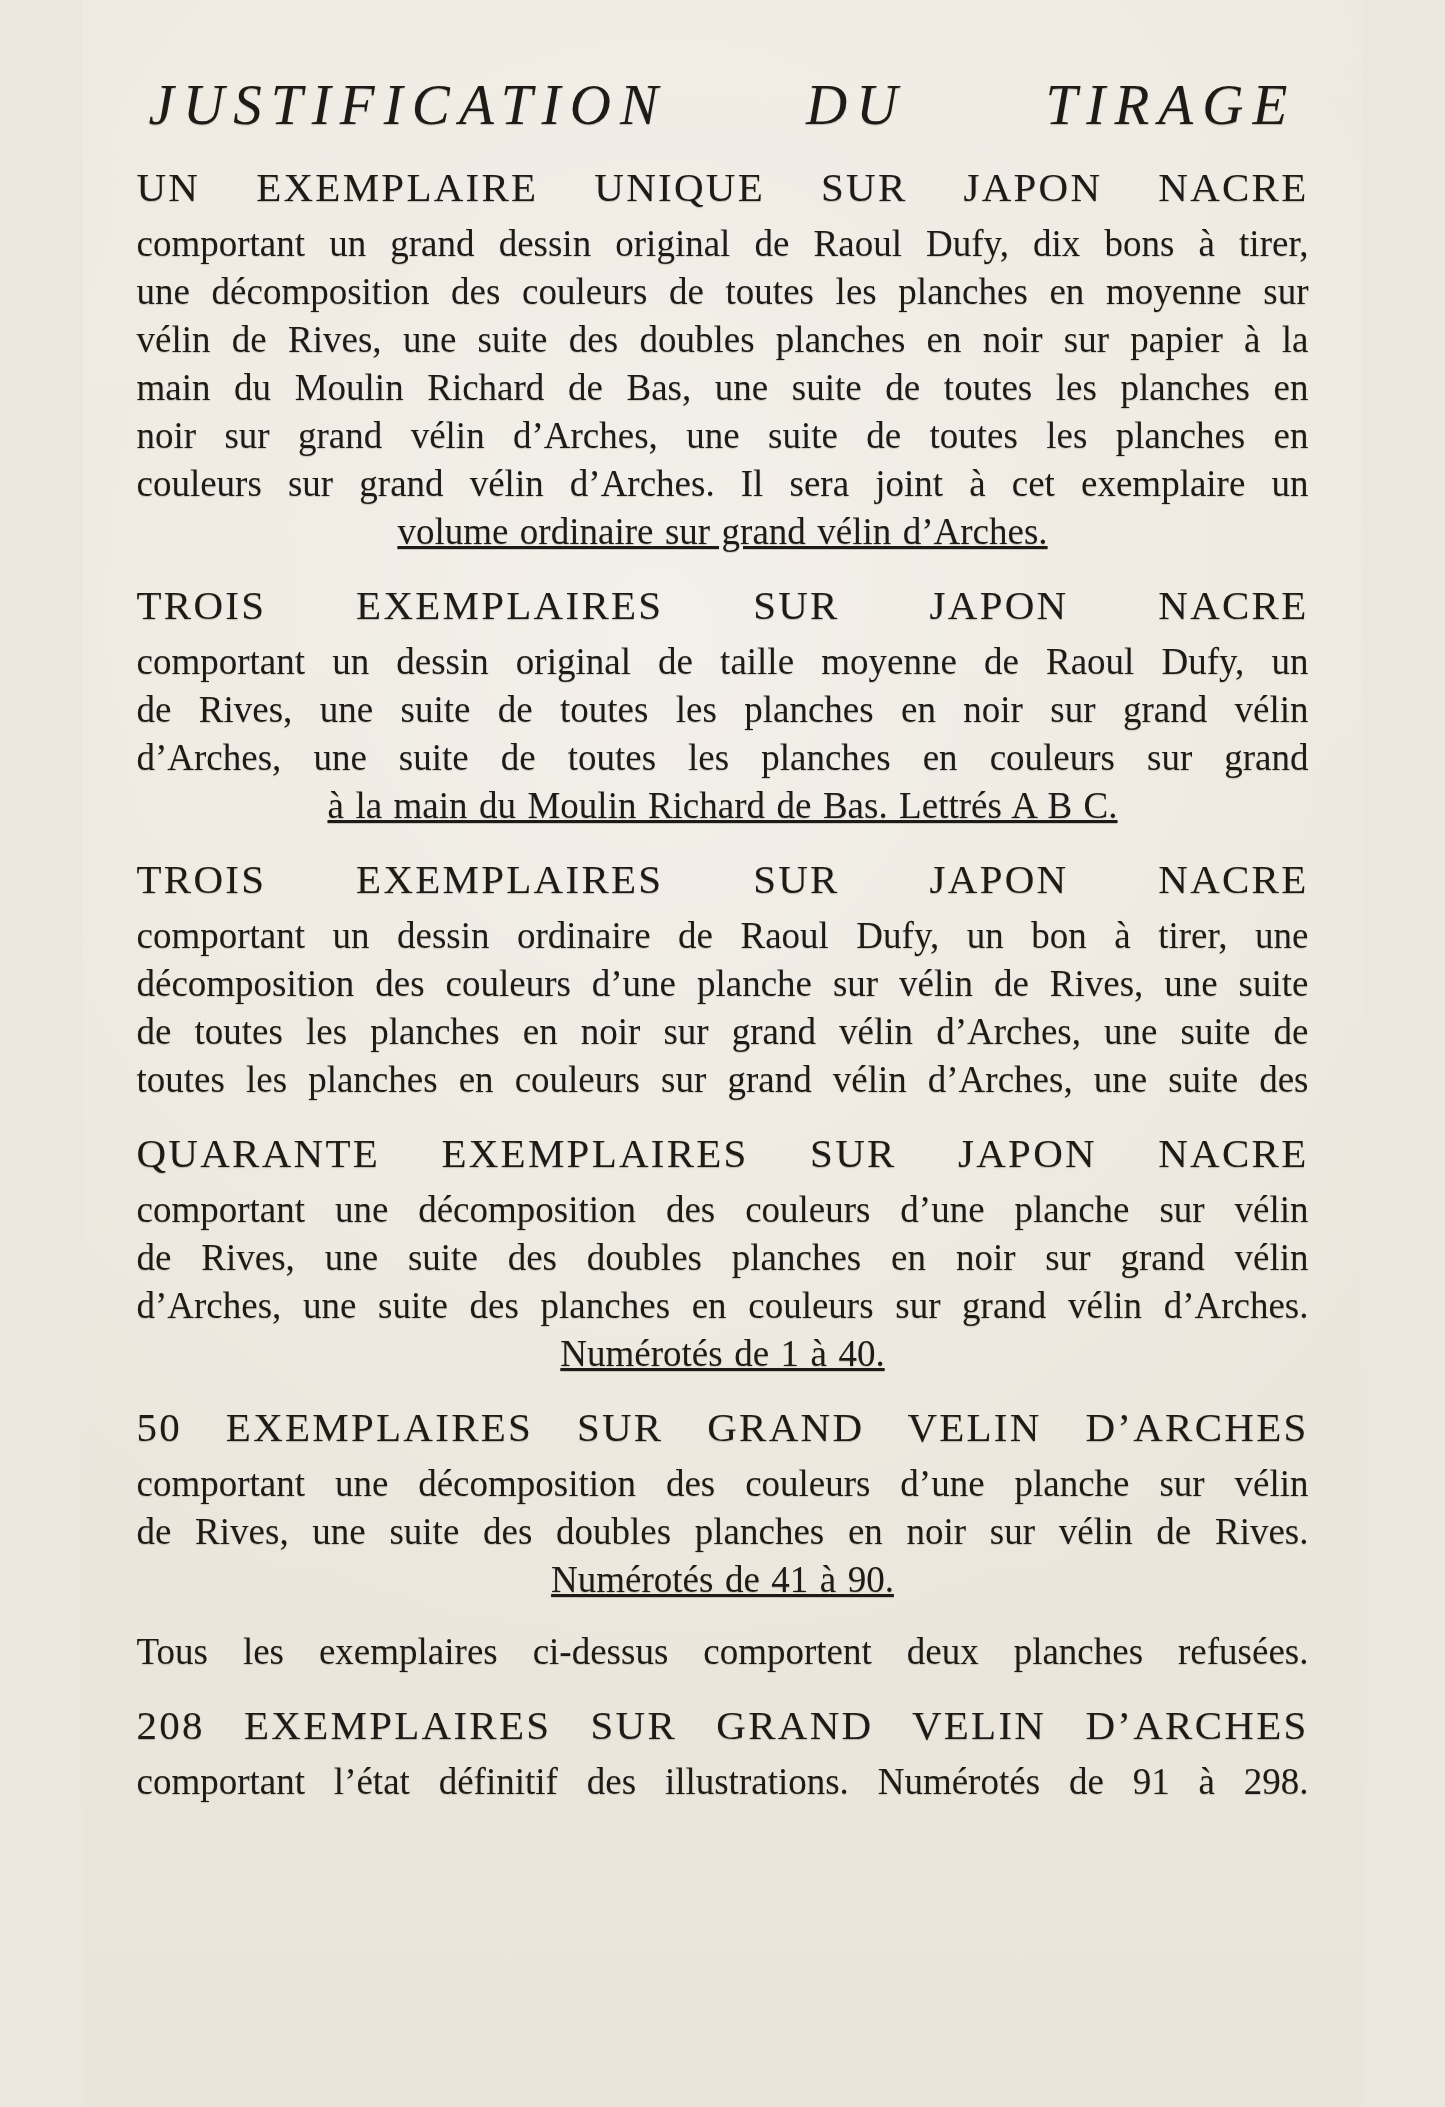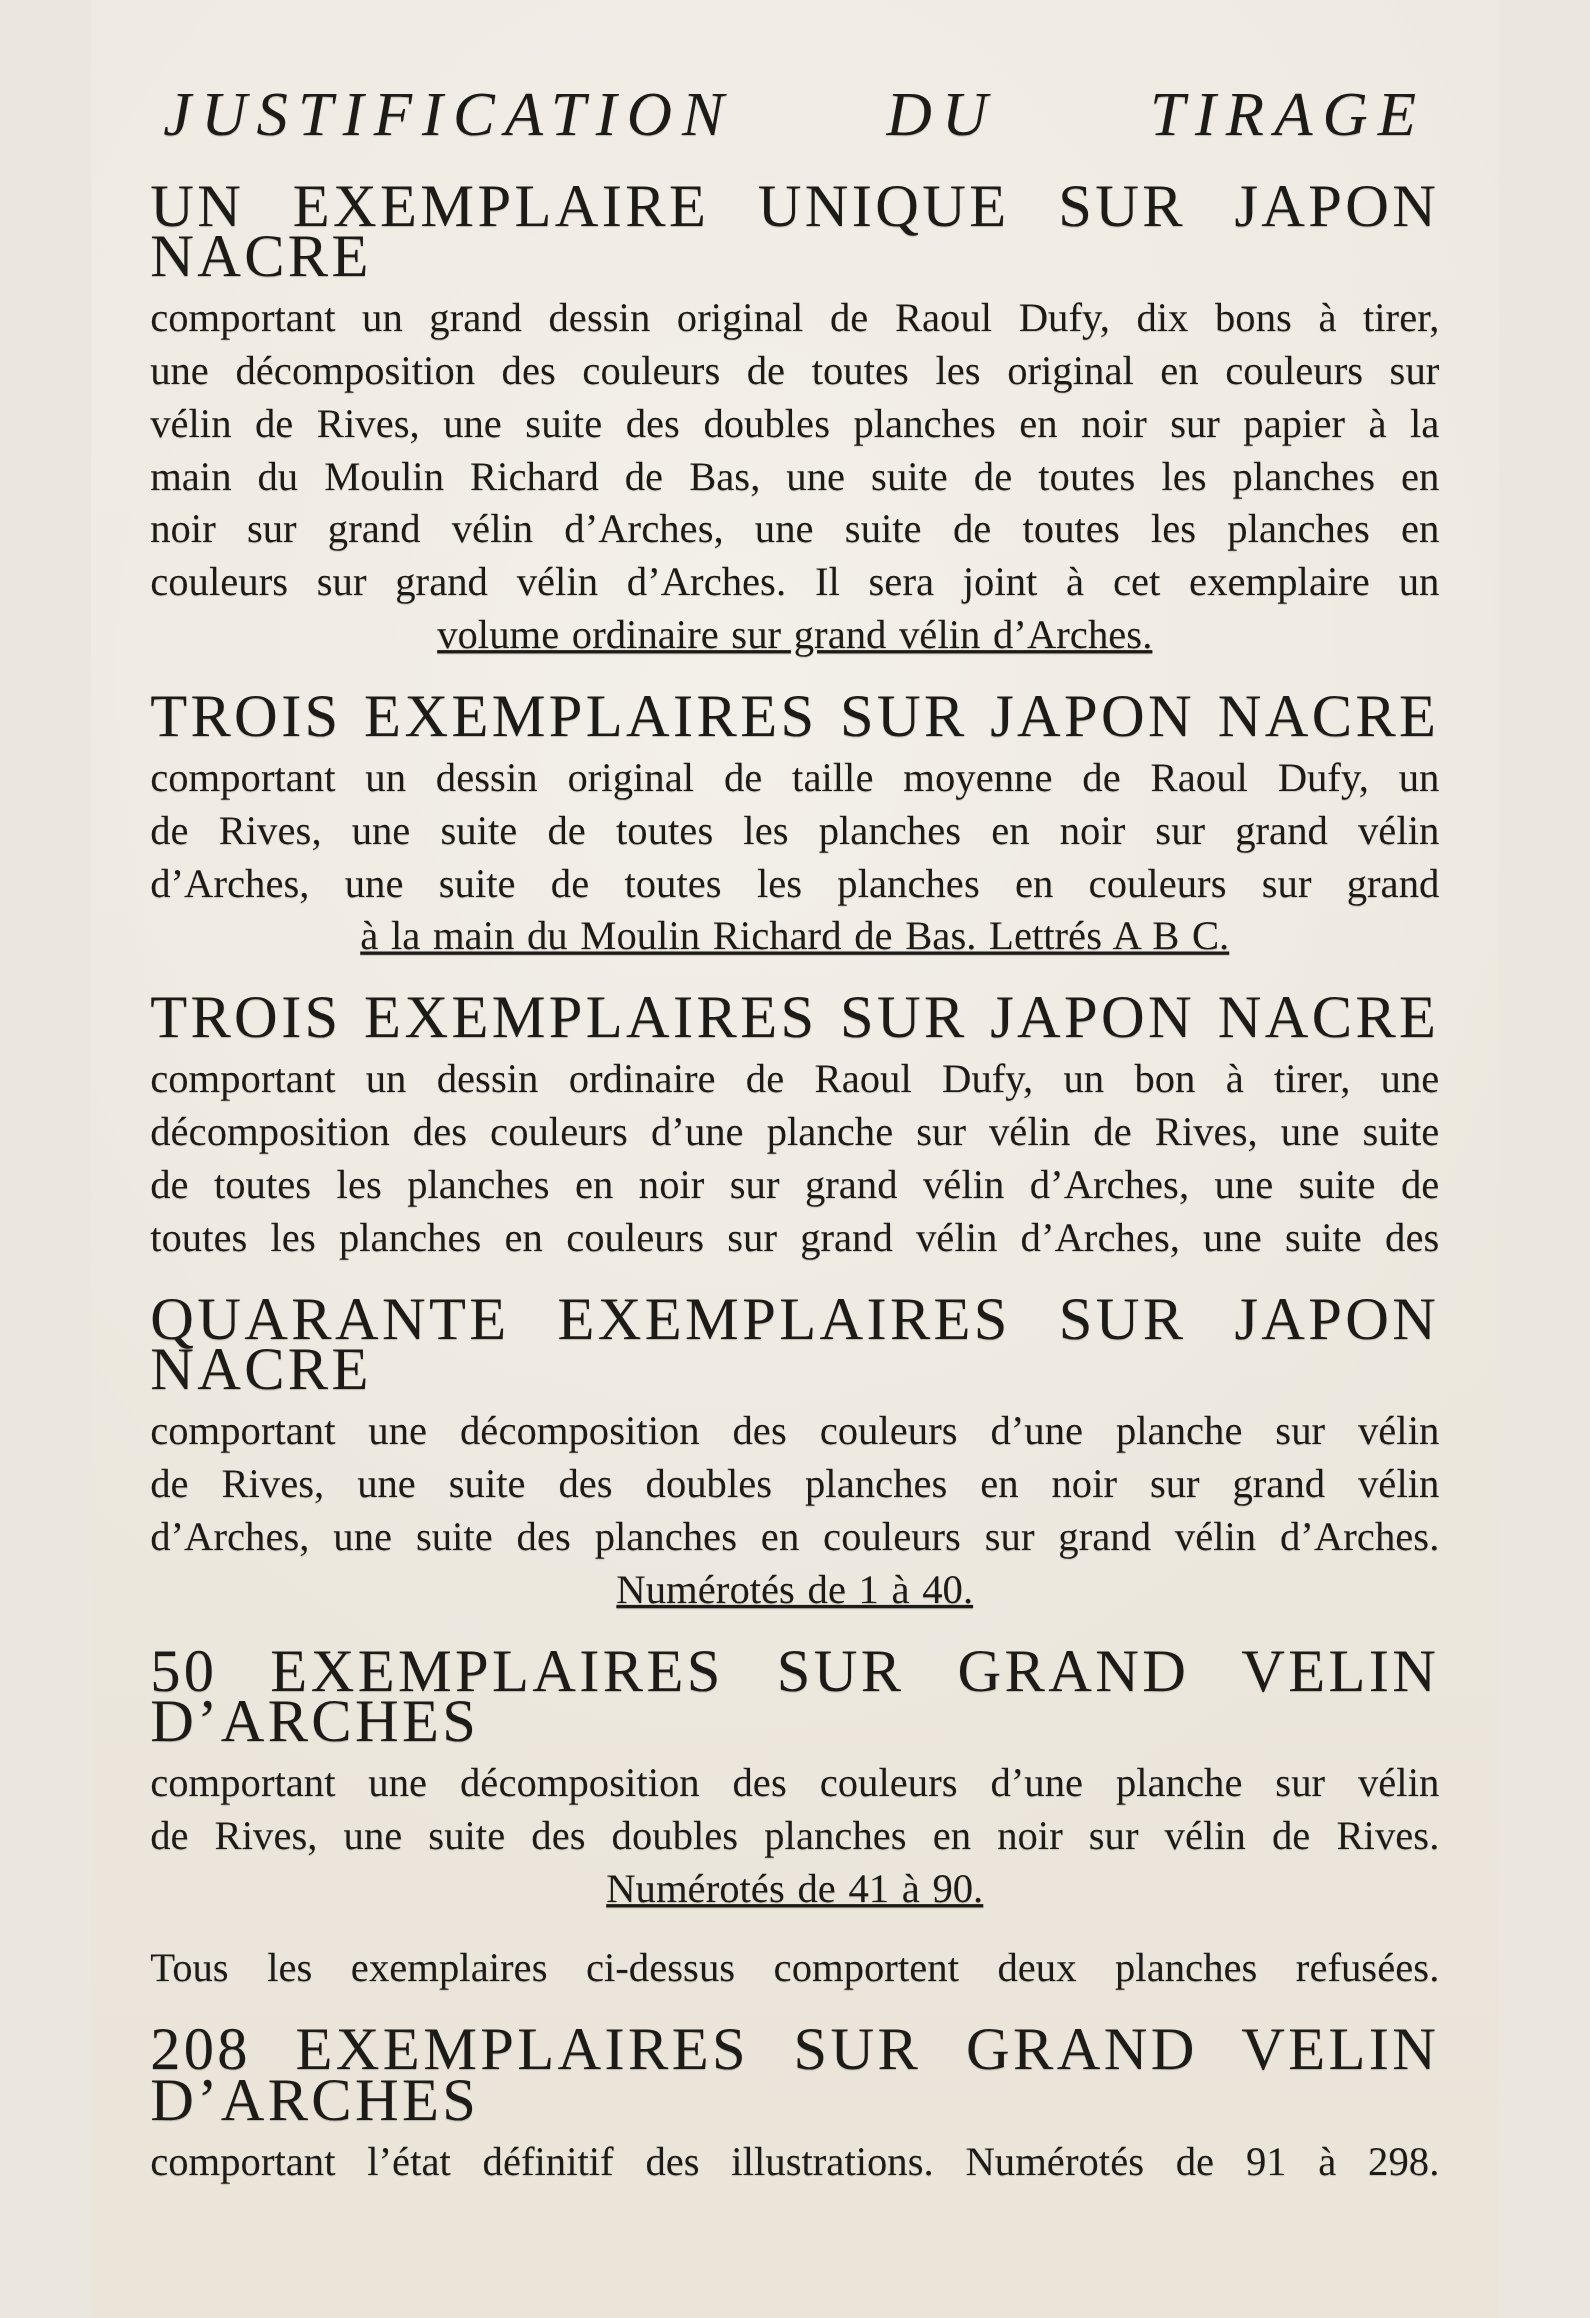--- a/index.html
+++ b/index.html
@@ -26,21 +26,21 @@
     line-height: 66px;
     font-style: italic;
     font-weight: 400;
     letter-spacing: 0.16em;
     text-align: justify;
     text-align-last: justify;
     margin: 0 12px 26px 12px;
     text-shadow: 0 1px 1px rgba(70,58,44,0.28);
   }
   .sec-heading {
-    font-size: 55px;
+    font-size: 41px;
     line-height: 46px;
     font-weight: 400;
     letter-spacing: 0.055em;
     text-align: justify;
     text-align-last: justify;
     margin: 26px 0 10px 0;
     text-shadow: 0 1px 1px rgba(70,58,44,0.28);
     white-space: normal;
   }
   .sec-heading.first { margin-top: 14px; }
@@ -59,21 +59,21 @@
 </head>
 <body>
 
 <div class="page">
 
   <div class="doc-title">JUSTIFICATION DU TIRAGE</div>
 
   <div>
     <div class="sec-heading first">UN EXEMPLAIRE UNIQUE SUR JAPON NACRE</div>
     <div class="t-line">comportant un grand dessin original de Raoul Dufy, dix bons à tirer,</div>
-    <div class="t-line">une décomposition des couleurs de toutes les original en couleurs sur</div>
+    <div class="t-line">une décomposition des couleurs de toutes les planches en moyenne sur</div>
     <div class="t-line">vélin de Rives, une suite des doubles planches en noir sur papier à la</div>
     <div class="t-line">main du Moulin Richard de Bas, une suite de toutes les planches en</div>
     <div class="t-line">noir sur grand vélin d’Arches, une suite de toutes les planches en</div>
     <div class="t-line">couleurs sur grand vélin d’Arches. Il sera joint à cet exemplaire un</div>
     <div class="t-line center">volume ordinaire sur grand vélin d’Arches.</div>
   </div>
 
   <div>
     <div class="sec-heading">TROIS EXEMPLAIRES SUR JAPON NACRE</div>
     <div class="t-line">comportant un dessin original de taille moyenne de Raoul Dufy, un</div>

